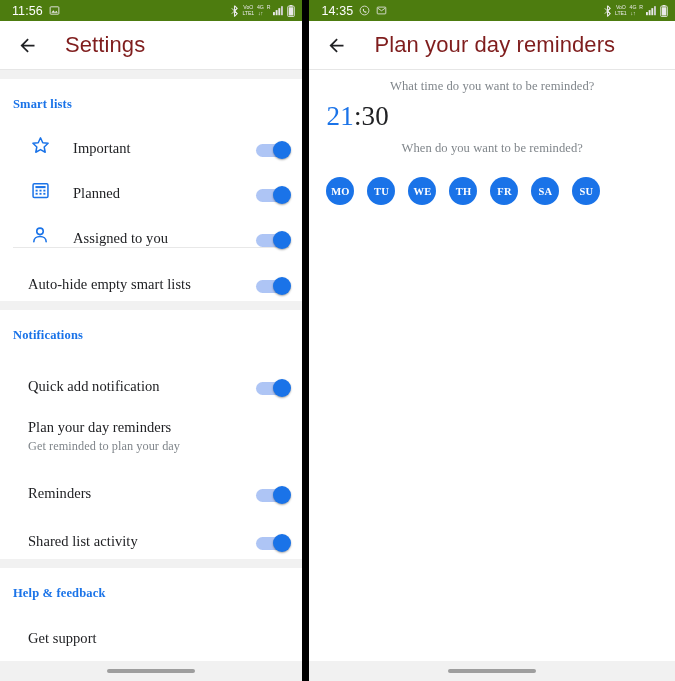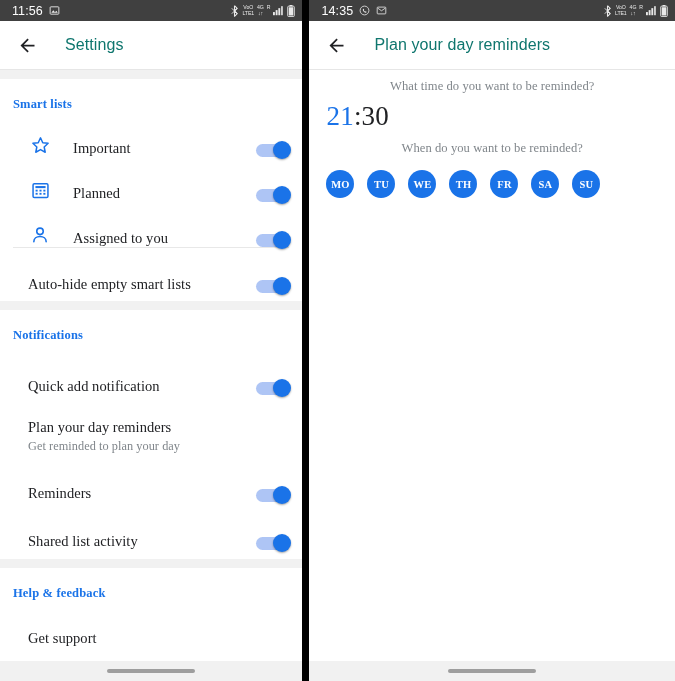--- a/index.html
+++ b/index.html
@@ -29,21 +29,21 @@
     display: flex;
     flex-direction: column;
   }
   .phone-left { width: 331px; }
   .gap { width: 7px; background: #000000; height: 681px; flex: 0 0 7px; }
   .phone-right { width: 400px; }
 
   
   .statusbar {
     height: 21px;
-    background: #404040;
+    background: #4d7c0f;
     color: #ffffff;
     display: flex;
     align-items: center;
     padding: 0 7px 0 12px;
     font-size: 12.5px;
     flex: 0 0 21px;
     box-sizing: border-box;
   }
   .sb-left { display: flex; align-items: center; gap: 6px; }
   .sb-time { font-size: 12.5px; letter-spacing: 0.1px; color: #fdfdfd; }
@@ -71,22 +71,22 @@
     box-sizing: border-box;
   }
   .back-btn {
     width: 26px; height: 26px;
     display: flex; align-items: center; justify-content: center;
     cursor: pointer;
     flex: 0 0 26px;
   }
   .appbar-title {
     margin-left: 25px;
-    font-size: 16px;
-    color: #0f766e;
+    font-size: 22px;
+    color: #7f1d1d;
     letter-spacing: 0.1px;
   }
   .appbar-divider { height: 1px; background: #e6e6e6; flex: 0 0 1px; }
 
   
   .content {
     flex: 1 1 auto;
     background: #ffffff;
     overflow: hidden;
     position: relative;
@@ -187,21 +187,21 @@
     margin-top: 7px;
     letter-spacing: 0.2px;
     cursor: pointer;
     display: inline-block;
   }
   .r-time .hh { color: #1a73e8; }
   .r-time .mm { color: #202124; }
   .days {
     display: flex;
     gap: 13px;
-    margin-top: 14px;
+    margin-top: 21px;
   }
   .day {
     width: 28px; height: 28px;
     border-radius: 50%;
     background: #1a73e8;
     color: #ffffff;
     font-size: 10.5px;
     font-weight: bold;
     display: flex;
     align-items: center;

